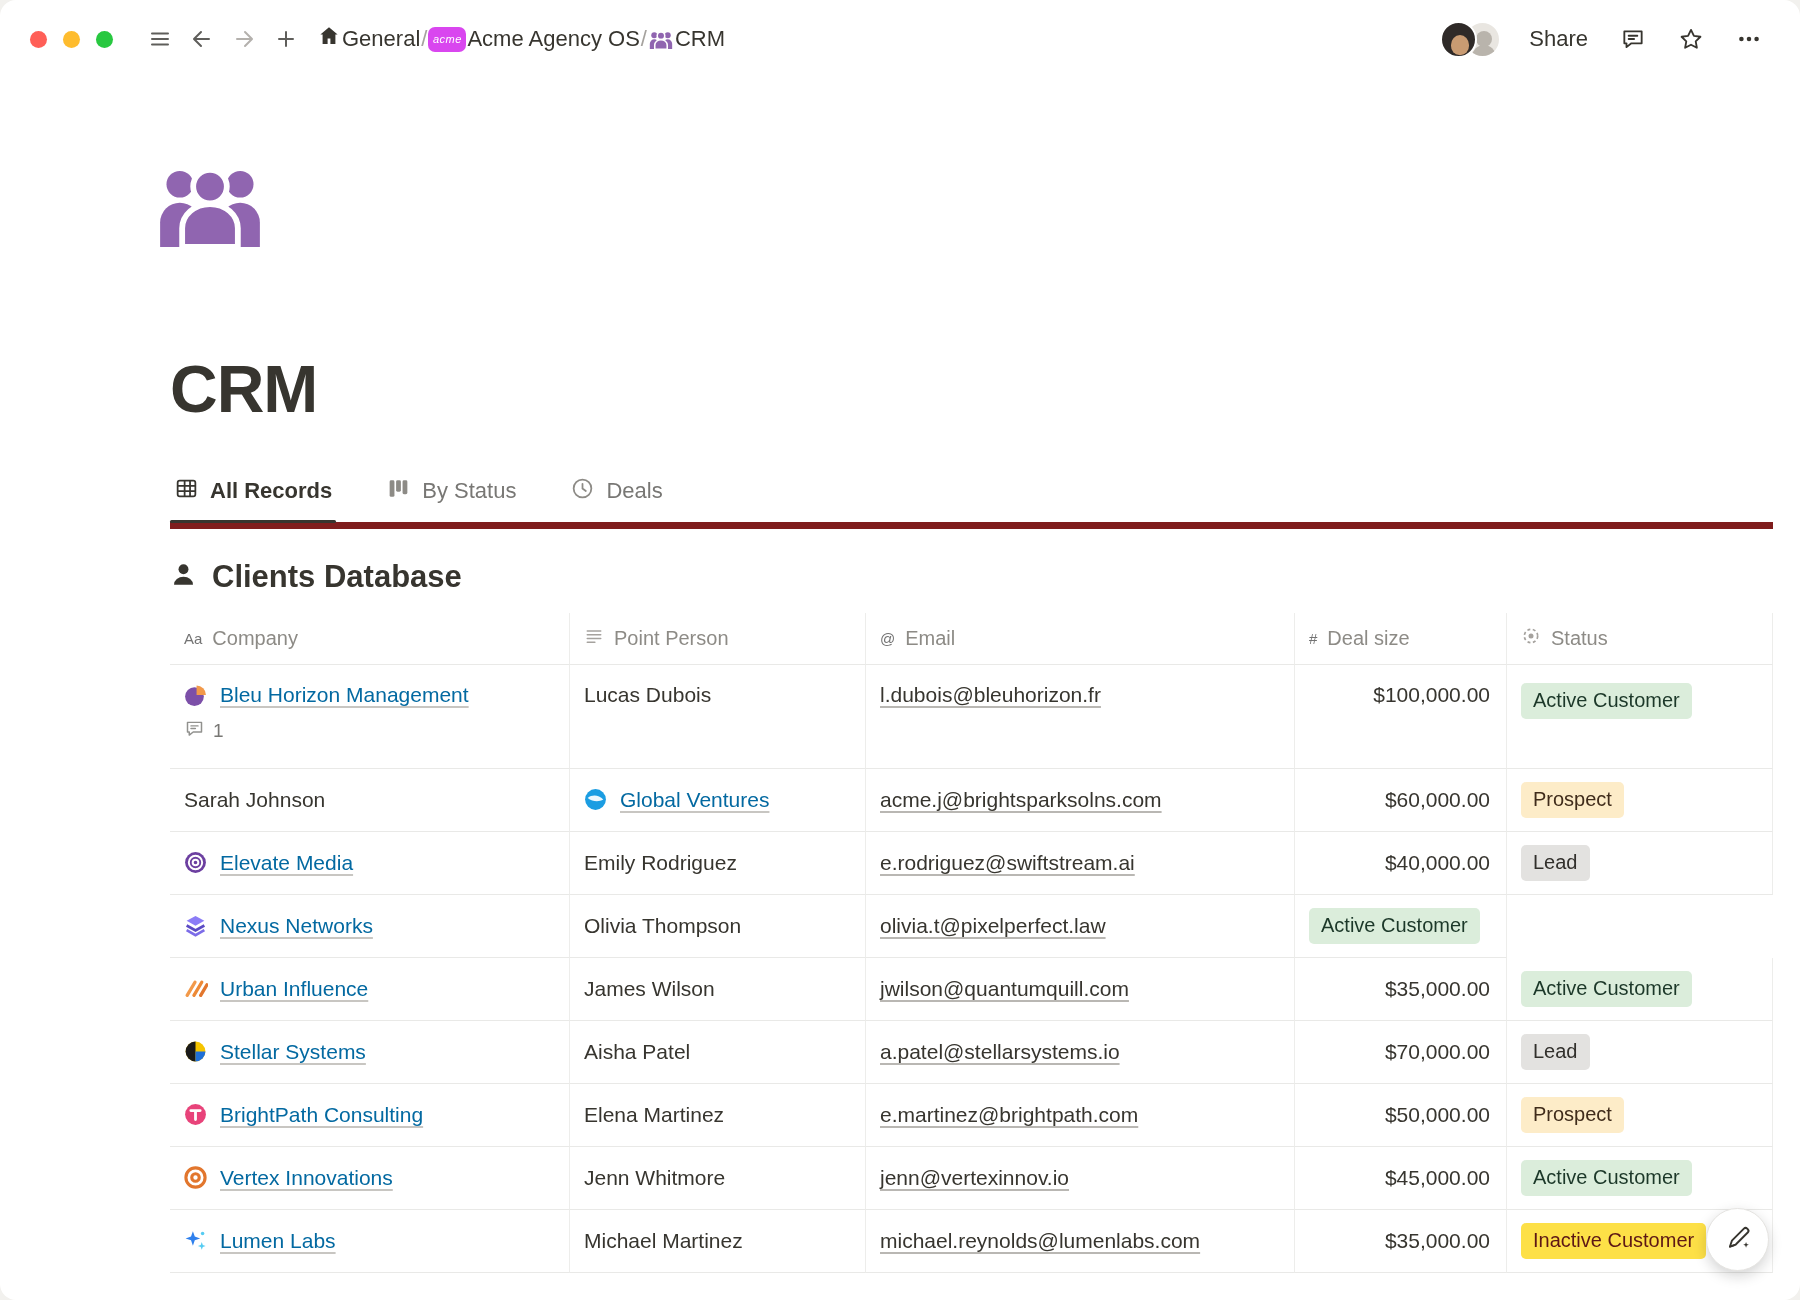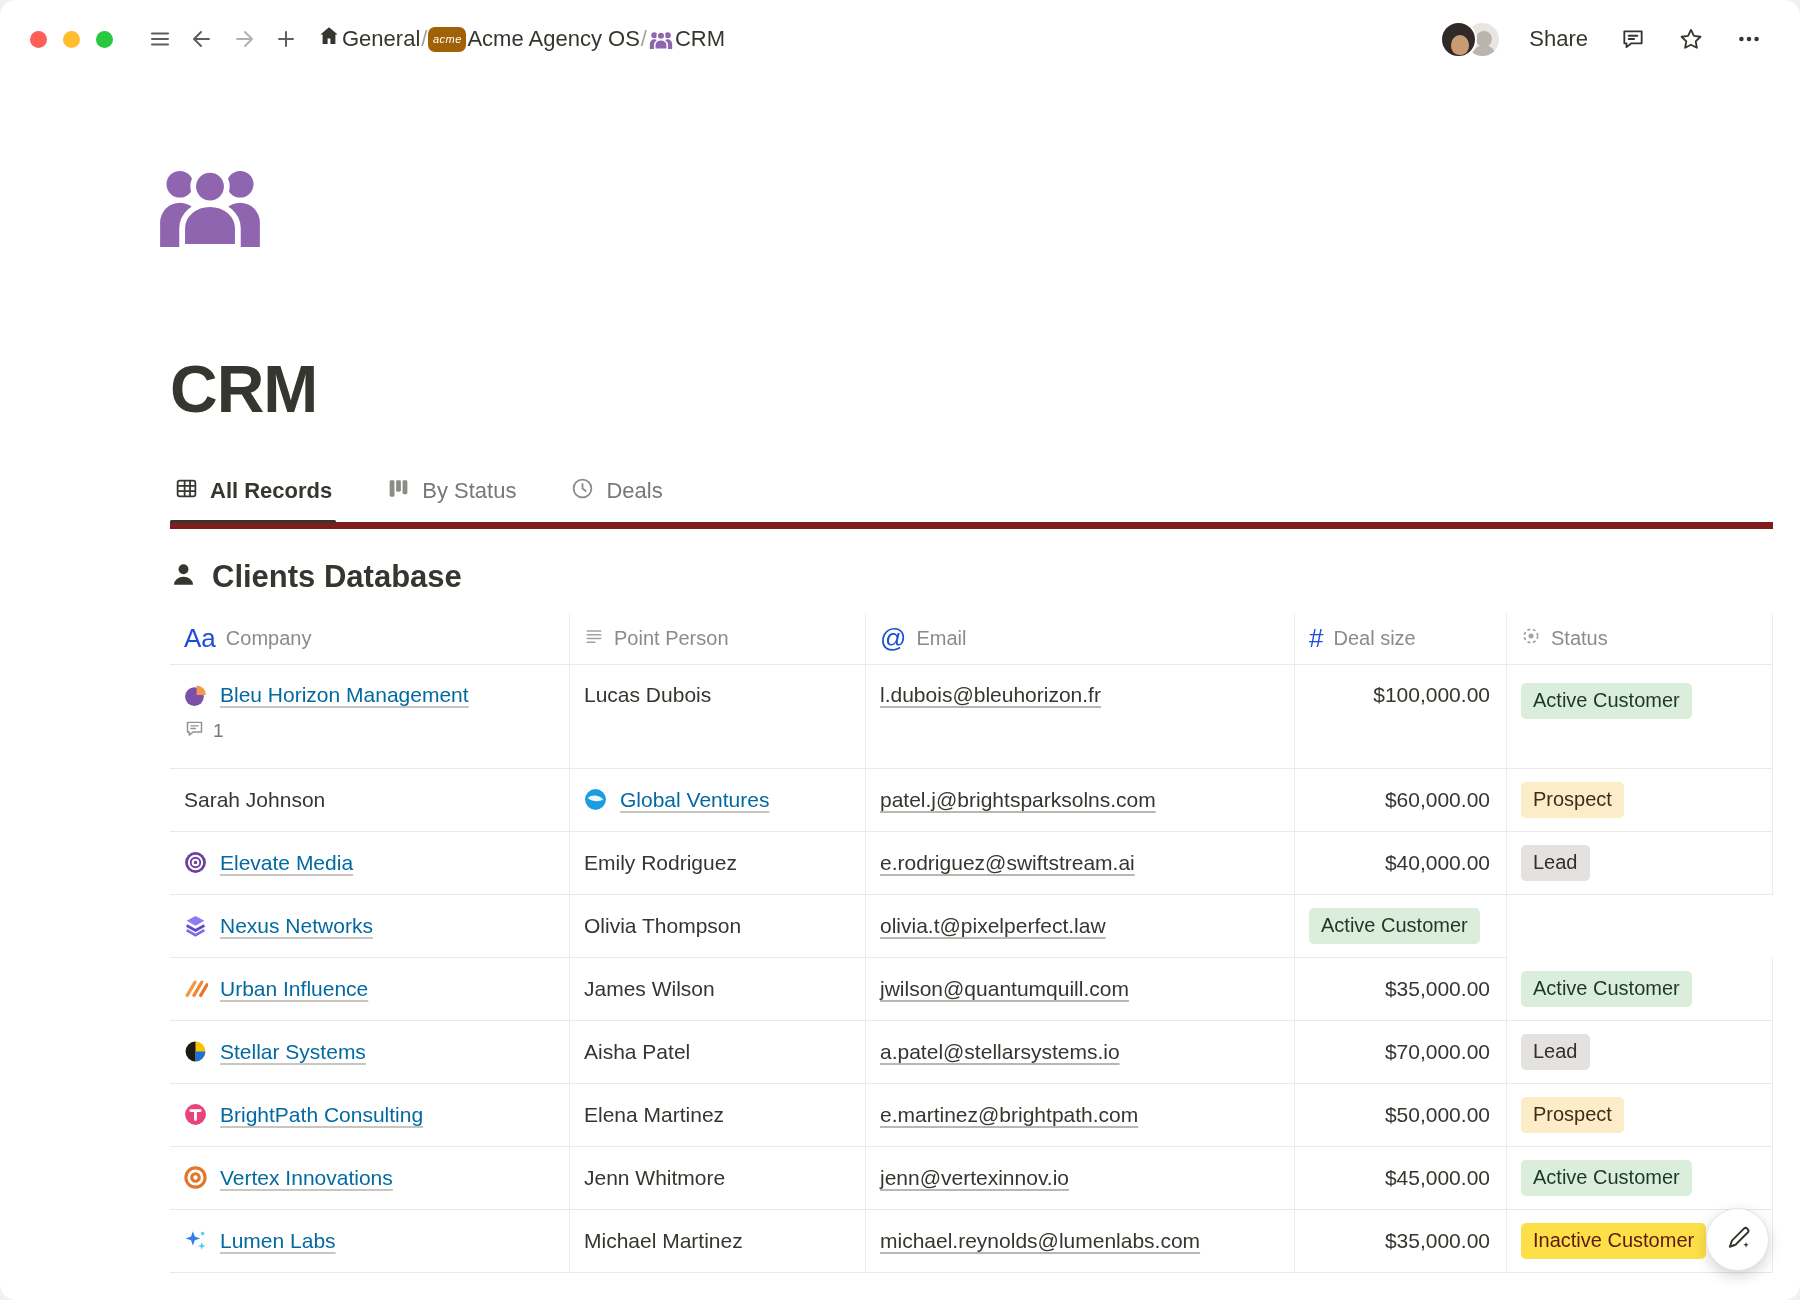--- a/index.html
+++ b/index.html
@@ -8,21 +8,21 @@
 
   
   .topbar { height:78px; display:flex; align-items:center; padding:0 30px; }
   .traffic { display:flex; gap:16px; margin-right:26px; }
   .light { width:17px; height:17px; border-radius:50%; cursor:pointer; }
   .icon-btn { display:flex; align-items:center; justify-content:center; width:42px; height:42px; border:none; background:transparent; border-radius:6px; color:#5F5E5B; cursor:pointer; }
   .icon-btn svg { display:block; }
   .breadcrumb { display:flex; align-items:center; gap:1px; font-size:22px; margin-left:10px; }
   .crumb { color:#37352F; cursor:pointer; white-space:nowrap; }
   .sep { color:#A5A29E; }
-  .acme-logo { width:38px; height:25px; background:#a16207; border-radius:7px; color:#fff; font-size:11px; font-style:italic; display:flex; align-items:center; justify-content:center; letter-spacing:.5px; }
+  .acme-logo { width:38px; height:25px; background:#d946ef; border-radius:7px; color:#fff; font-size:11px; font-style:italic; display:flex; align-items:center; justify-content:center; letter-spacing:.5px; }
   .mini-people { width:26px; height:20px; color:var(--accent,#9065B0); }
   .home-ic { color:#37352F; }
   .topbar-right { margin-left:auto; display:flex; align-items:center; gap:16px; }
   .avatars { display:flex; align-items:center; margin-right:4px; }
   .avatar { width:37px; height:37px; border-radius:50%; border:2px solid #fff; position:relative; overflow:hidden; }
   .avatar.a1 { background:#2F2A28; z-index:2; }
   .avatar.a1::after { content:""; position:absolute; left:9px; top:12px; width:18px; height:20px; border-radius:50% 50% 45% 45%; background:#C99B72; }
   .avatar.a2 { background:#E9E6E1; margin-left:-13px; }
   .avatar.a2::after { content:""; position:absolute; left:10px; top:8px; width:16px; height:16px; border-radius:50%; background:#B9B4AC; box-shadow:0 18px 0 4px #B9B4AC; }
   .share-btn { font-size:22px; color:#37352F; background:none; border:none; padding:6px 8px; cursor:pointer; font-family:inherit; }
@@ -39,21 +39,21 @@
   .tab.active::after { content:""; position:absolute; left:0; right:0; bottom:-1px; height:3px; background:#37352F; border-radius:2px; }
 
   .section-header { margin:30px 0 0 170px; display:flex; align-items:center; gap:15px; }
   .section-header svg { width:27px; height:27px; color:#37352F; }
   .section-header h2 { font-size:31px; font-weight:700; }
 
   
   .table { margin:18px 0 0 170px; width:1603px; }
   .thead, .trow { display:grid; grid-template-columns:400px 296px 429px 212px 266px; }
   .th { height:52px; display:flex; align-items:center; gap:10px; padding:0 14px; color:#8D8B86; font-size:20px; border-bottom:1px solid #E9E9E7; border-right:1px solid #EDEDEB; cursor:pointer; white-space:nowrap; }
-  .th .p-ic { font-size:26px; color:#1d4ed8; line-height:1; }
+  .th .p-ic { font-size:15px; color:#737373; line-height:1; }
   .th svg { width:20px; height:20px; color:#A5A29E; }
   .td { border-right:1px solid #EDEDEB; border-bottom:1px solid #E9E9E7; padding:0 14px; display:flex; align-items:center; font-size:21px; overflow:hidden; white-space:nowrap; cursor:pointer; }
   .trow { height:63px; }
   .trow.tall { height:104px; }
   .trow.tall .td { align-items:flex-start; padding-top:18px; }
   .td.company { flex-direction:column; align-items:flex-start; justify-content:center; gap:10px; padding-left:13px; }
   .trow.tall .td.company { justify-content:flex-start; }
   .company-main { display:flex; align-items:center; gap:12px; }
   .cicon { width:25px; height:25px; flex:0 0 25px; }
   .cicon svg { width:100%; height:100%; display:block; }
@@ -292,21 +292,21 @@
                 <svg viewBox="0 0 24 24">
                   <circle cx="12" cy="12" r="10" fill="#1B9DE2"></circle>
                   <path d="M4.5 10.5c4.5-3.5 10.5-3 15 1.5-4.5 2.5-10.5 2-15-1.5z" fill="#fff" opacity=".92"></path>
                 </svg>
               </span>
         <span class="company-link">Global Ventures</span>
       </div>
 
     </div>
     <div class="td">
-      <span class="email-link">patel.j@brightsparksolns.com</span>
+      <span class="email-link">acme.j@brightsparksolns.com</span>
     </div>
     <div class="td deal">$60,000.00</div>
     <div class="td">
       <span class="badge" style="background: rgb(253, 236, 200); color: rgb(64, 44, 27);">Prospect</span>
     </div>
   </div>
 
   <div class="trow">
     <div class="td company">
       <div class="company-main">

